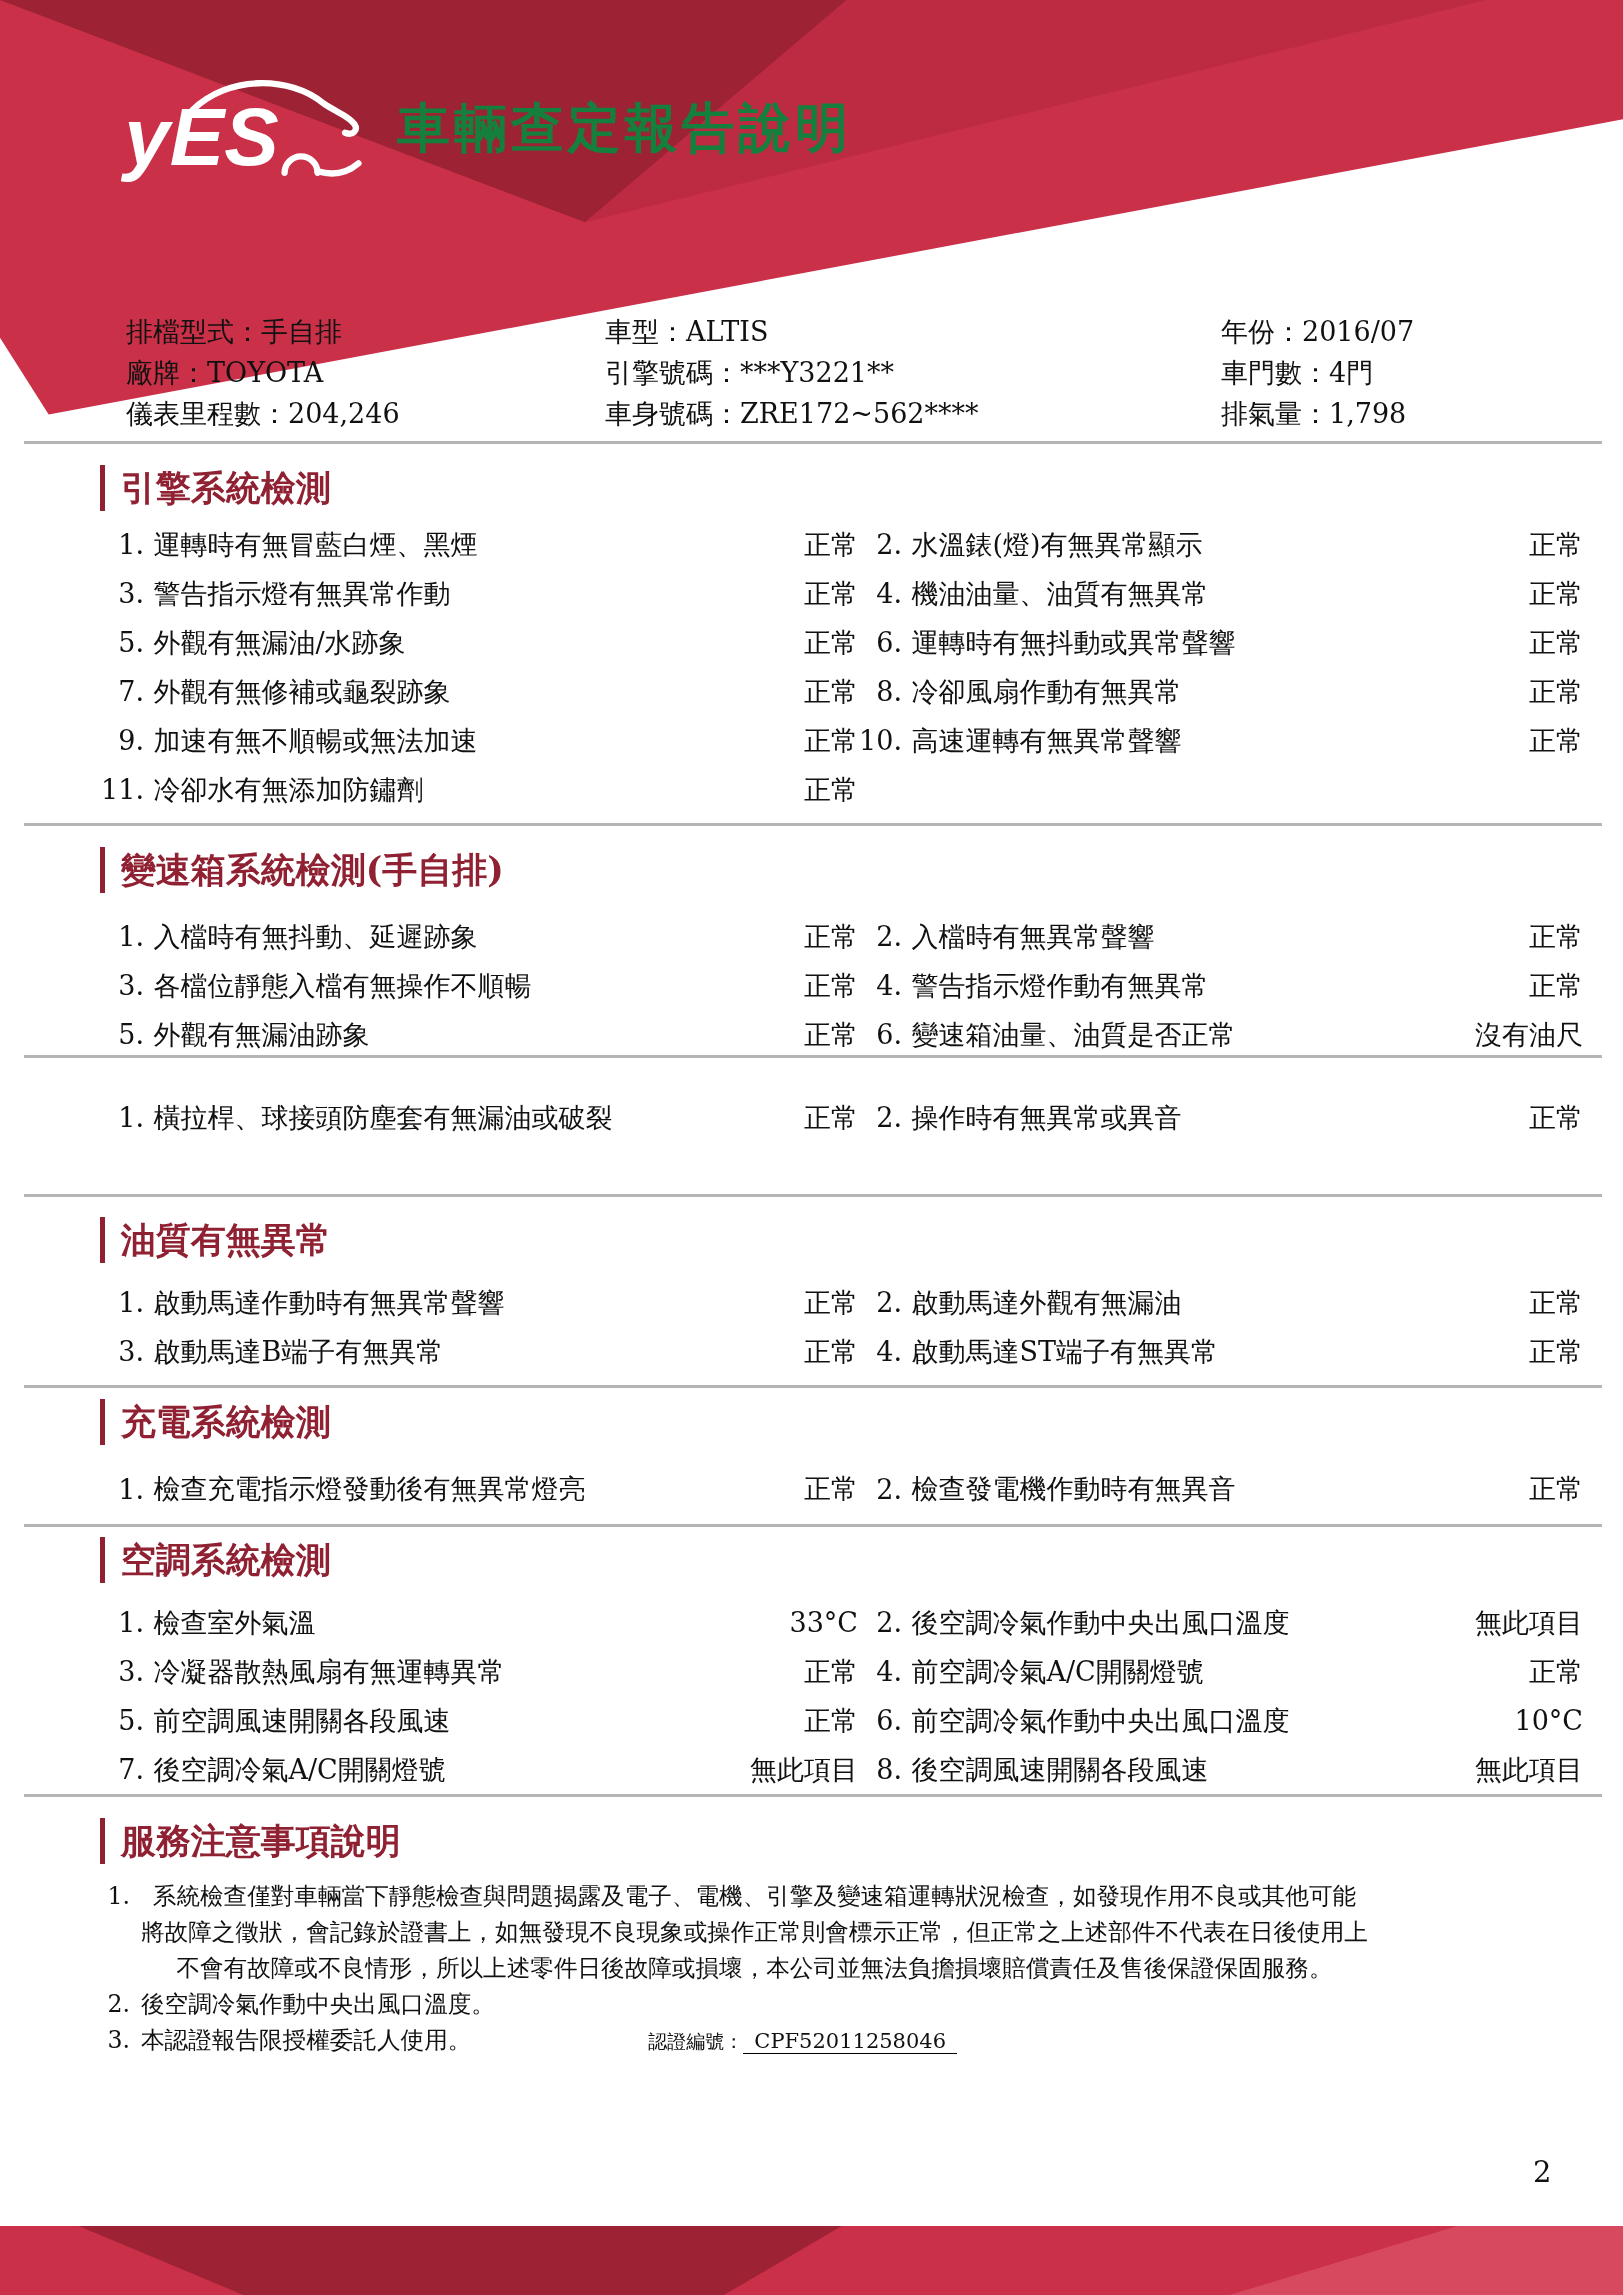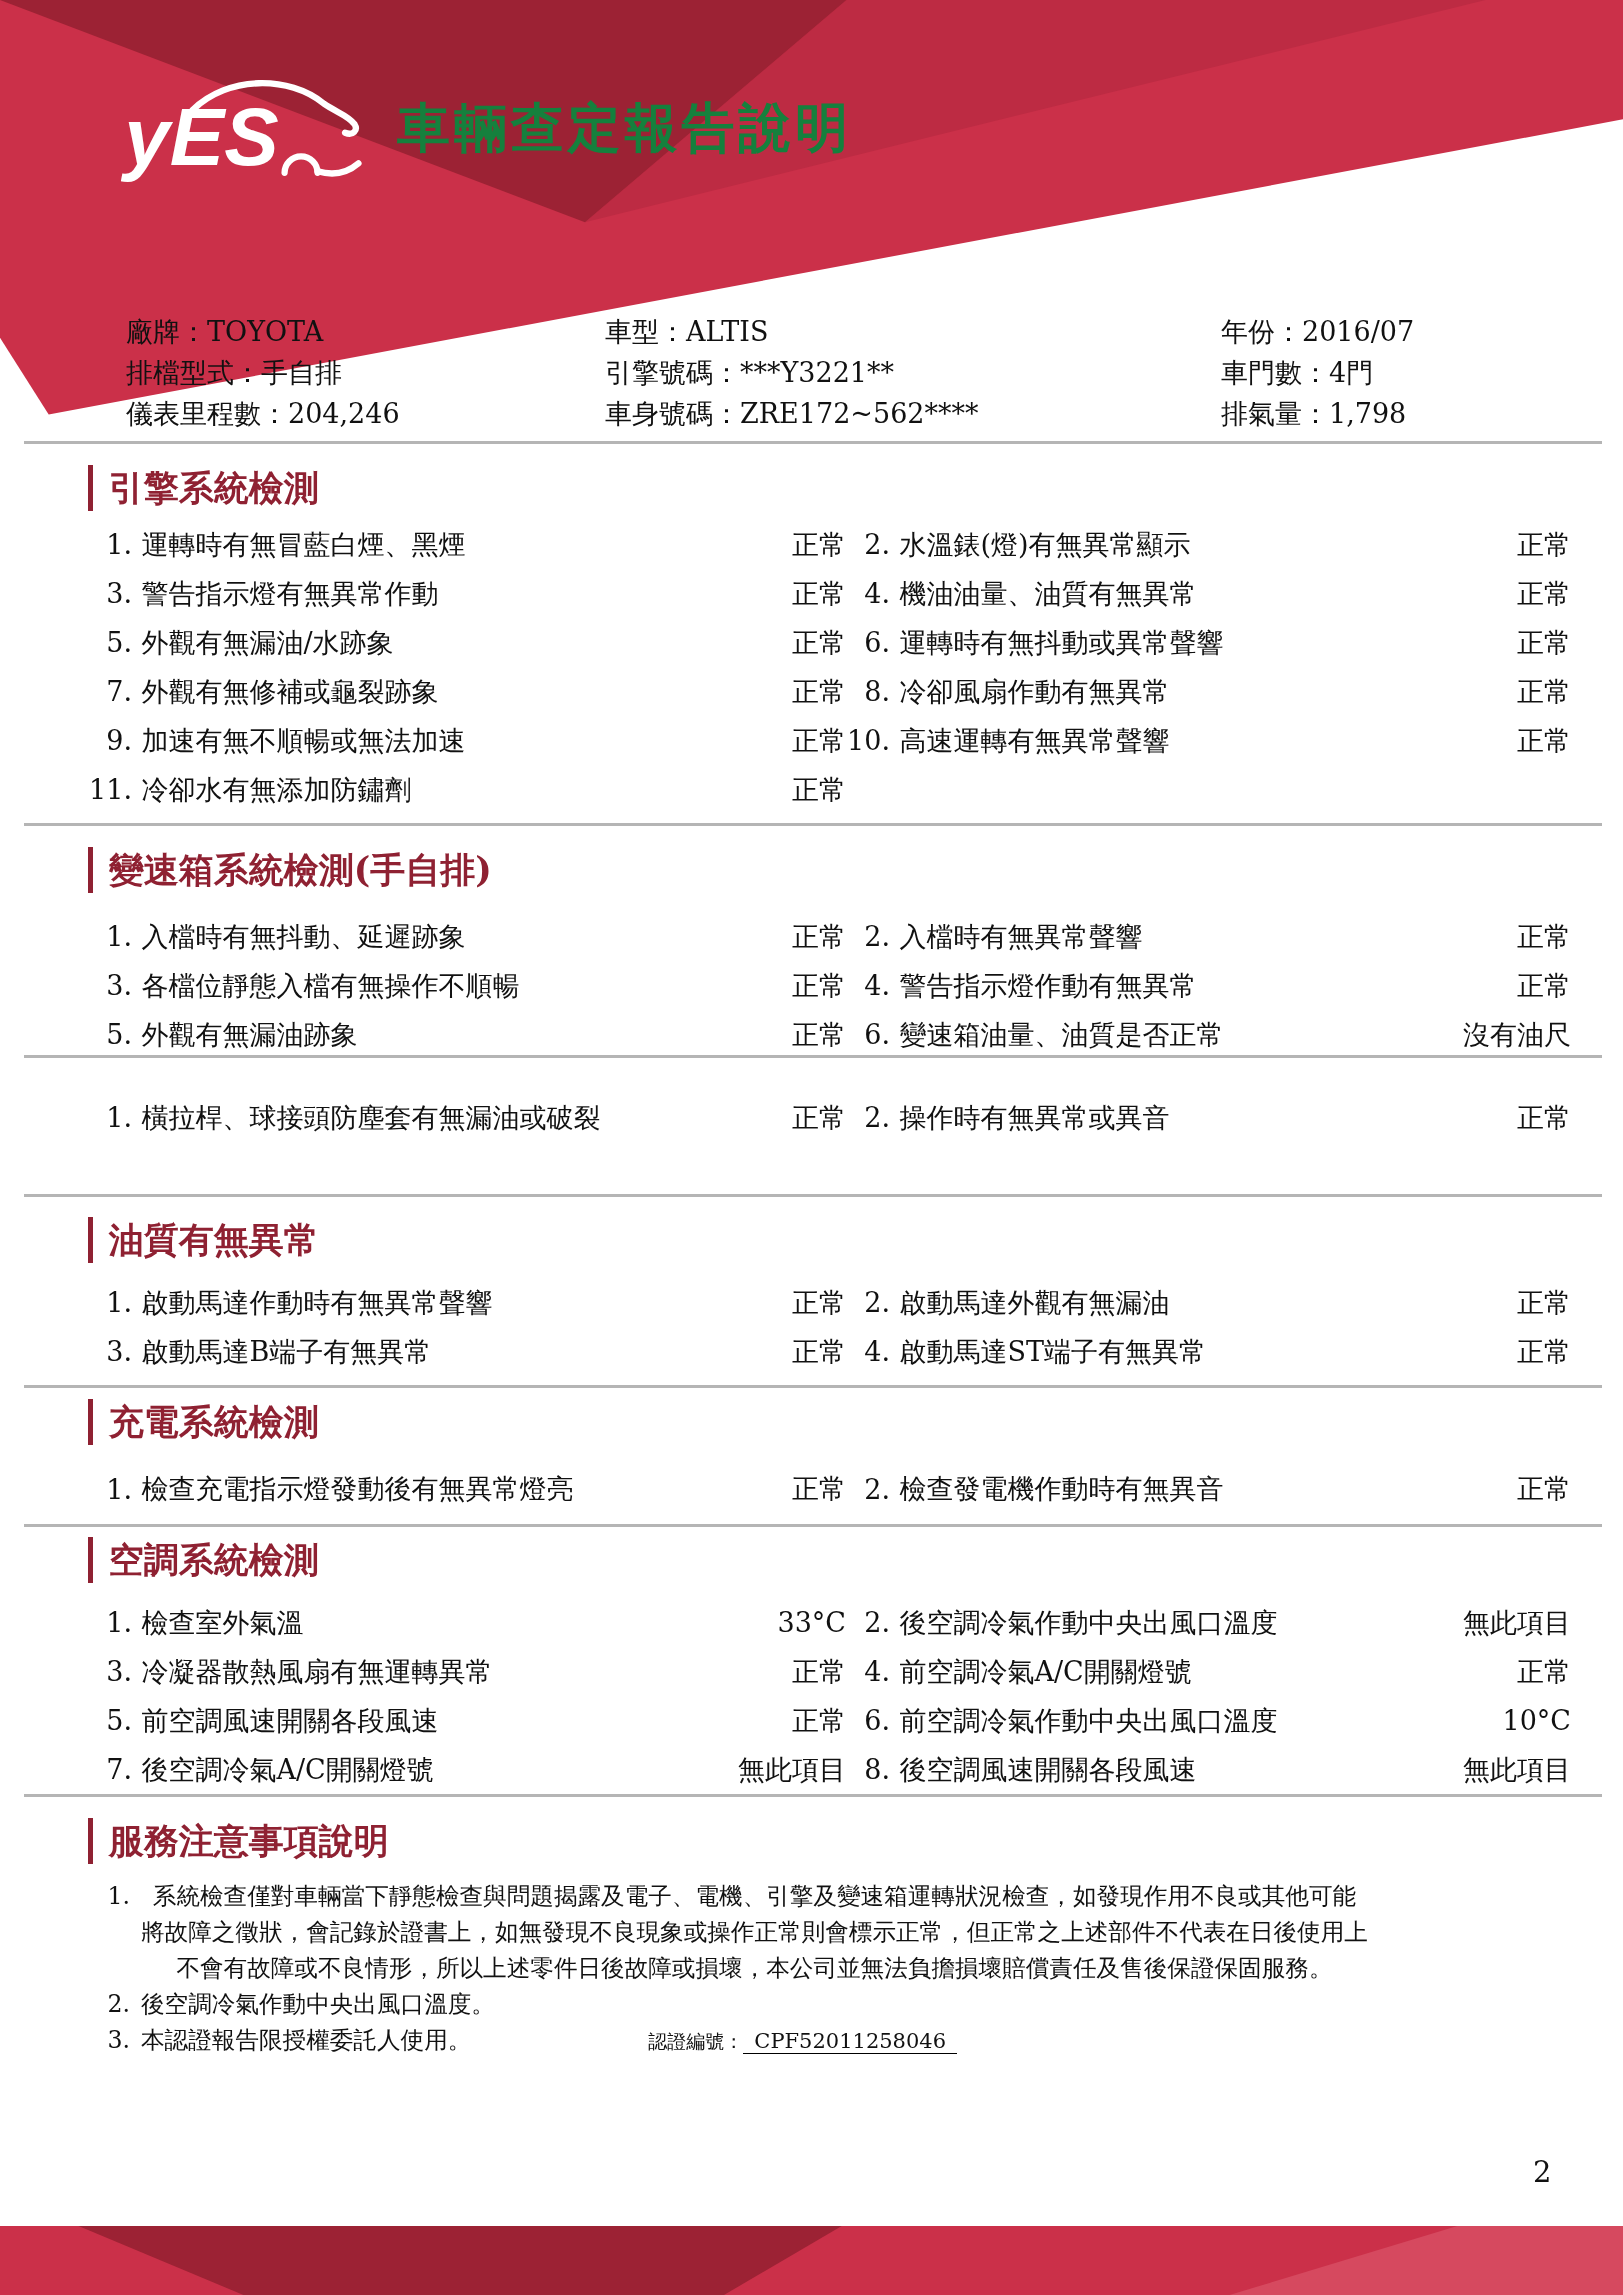--- a/index.html
+++ b/index.html
@@ -22,21 +22,21 @@
     letter-spacing:3.9px;font-family:"Liberation Sans","DejaVu Sans",sans-serif;white-space:nowrap;
   }
   
   #vehicle-info{
     position:absolute;left:126px;top:311px;display:grid;
     grid-template-columns:479px 616px auto;font-size:27px;line-height:41px;white-space:nowrap;
   }
   
   .rule{position:absolute;left:23.6px;width:1578px;height:3.1px;background:var(--line);}
   
-  .section{position:absolute;left:0;width:1374px;}
+  .section{position:absolute;left:12px;width:1374px;}
   .sec-heading{
     margin-left:88px;border-left:5.5px solid var(--heading);padding-left:15.7px;
     color:var(--heading);font-size:35px;font-weight:bold;line-height:46px;white-space:nowrap;
   }
   .rows{margin-left:88px;width:1483px;display:grid;grid-template-columns:758px 1fr;}
   .ci{display:flex;align-items:center;height:49px;font-size:27px;white-space:nowrap;}
   .ci .num{width:44px;text-align:right;margin-right:9.4px;flex:none;}
   .ci .val{margin-left:auto;padding-left:15.7px;}
   
   #notes-body{position:absolute;left:88px;top:1878px;width:1484px;font-size:23.6px;line-height:36px;}
@@ -67,22 +67,22 @@
     <path d="M95 52 C140 8 218 8 262 44 C278 55 293 59 301 70 C306 78 299 85 289 81" fill="none" stroke="#ffffff" stroke-width="8" stroke-linecap="round"></path>
     <text x="8" y="122" font-family="Liberation Sans, DejaVu Sans, sans-serif" font-size="104" font-weight="bold" font-style="italic" fill="#ffffff">yES</text>
     <path d="M212 132 A21 21 0 0 1 254 132" fill="none" stroke="#ffffff" stroke-width="8" stroke-linecap="round"></path>
     <path d="M254 130 C274 136 292 132 306 120" fill="none" stroke="#ffffff" stroke-width="8" stroke-linecap="round"></path>
   </svg>
 
   <div id="doc-title">車輛查定報告說明</div>
 
   <div id="vehicle-info">
     <div>
+      <div>排檔型式：手自排</div>
       <div>廠牌：TOYOTA</div>
-      <div>排檔型式：手自排</div>
       <div>儀表里程數：204,246</div>
     </div>
     <div>
       <div>車型：ALTIS</div>
       <div>引擎號碼：***Y3221**</div>
       <div>車身號碼：ZRE172~562****</div>
     </div>
     <div>
       <div>年份：2016/07</div>
       <div>車門數：4門</div>

